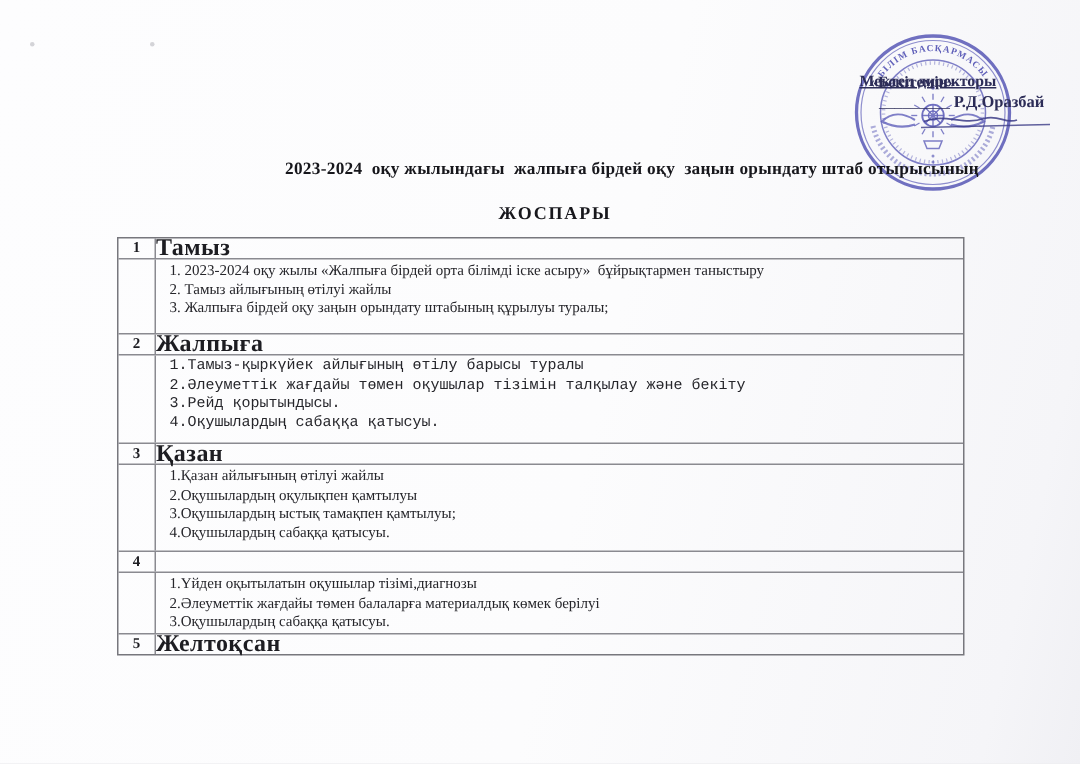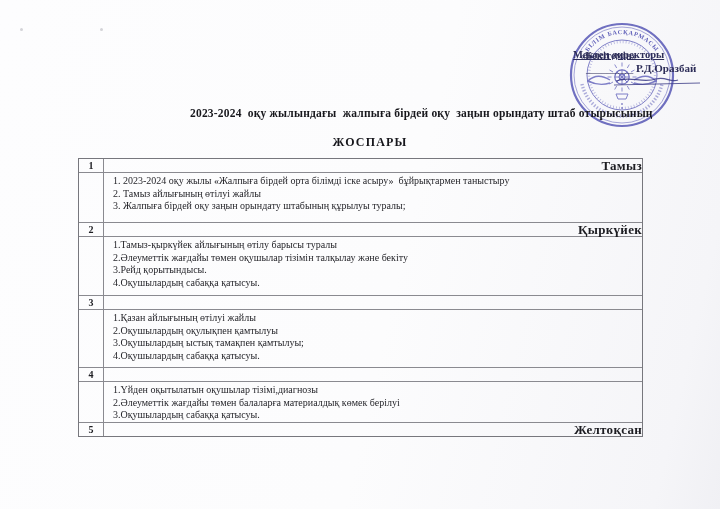--- a/index.html
+++ b/index.html
@@ -46,30 +46,30 @@
     border:1px solid #77777d;box-sizing:border-box;
     background:transparent;
   }
   .t-row{display:flex;box-sizing:border-box;border-bottom:1px solid #8a8a90;}
   .t-row:last-child{border-bottom:none;}
   .t-num{
     width:25px;flex:0 0 25px;border-right:1px solid #8a8a90;box-sizing:border-box;
     text-align:center;font-weight:bold;font-size:10px;line-height:13px;color:#1d1d22;
   }
   .t-month{
-    flex:1;text-align:right;font-weight:bold;font-size:13px;line-height:13px;
+    flex:1;text-align:left;font-weight:bold;font-size:16px;line-height:13px;
     color:#1d1d22;letter-spacing:.3px;
   }
   .t-items{
     flex:1;padding:2px 8px 0 9px;font-size:10px;line-height:12.5px;
     white-space:pre-wrap;color:#26262b;
   }
   .th1,.th2,.th3,.th4{height:14px;}
   .th5{height:13px;}
-  .tb1{height:50px;} .tb2{height:59px;} .tb3{height:58px;} .tb4{height:41px;}
+  .tb1{height:50px;} .tb2{height:59px;font-family:Liberation Mono, monospace;} .tb3{height:58px;} .tb4{height:41px;}
 </style>
 </head>
 <body>
 
 <div class="page">
 
   <div class="speck" style="left:20px;top:28px;"></div>
   <div class="speck" style="left:100px;top:28px;"></div>
 
   <svg class="stamp" viewBox="0 0 140 140">
@@ -136,32 +136,33 @@
     </div>
     <div class="t-row tb1">
       <div class="t-num"></div>
       <div class="t-items">1. 2023-2024 оқу жылы «Жалпыға бірдей орта білімді іске асыру»  бұйрықтармен таныстыру
 2. Тамыз айлығының өтілуі жайлы
 3. Жалпыға бірдей оқу заңын орындату штабының құрылуы туралы;</div>
     </div>
 
     <div class="t-row th2">
       <div class="t-num">2</div>
-      <div class="t-month">Қыркүйек</div>
+      <div class="t-month">Жалпыға</div>
     </div>
     <div class="t-row tb2">
       <div class="t-num"></div>
       <div class="t-items">1.Тамыз-қыркүйек айлығының өтілу барысы туралы
 2.Әлеуметтік жағдайы төмен оқушылар тізімін талқылау және бекіту
 3.Рейд қорытындысы.
 4.Оқушылардың сабаққа қатысуы.</div>
     </div>
 
     <div class="t-row th3">
       <div class="t-num">3</div>
+      <div class="t-month">Қазан</div>
     </div>
     <div class="t-row tb3">
       <div class="t-num"></div>
       <div class="t-items">1.Қазан айлығының өтілуі жайлы
 2.Оқушылардың оқулықпен қамтылуы
 3.Оқушылардың ыстық тамақпен қамтылуы;
 4.Оқушылардың сабаққа қатысуы.</div>
     </div>
 
     <div class="t-row th4">

